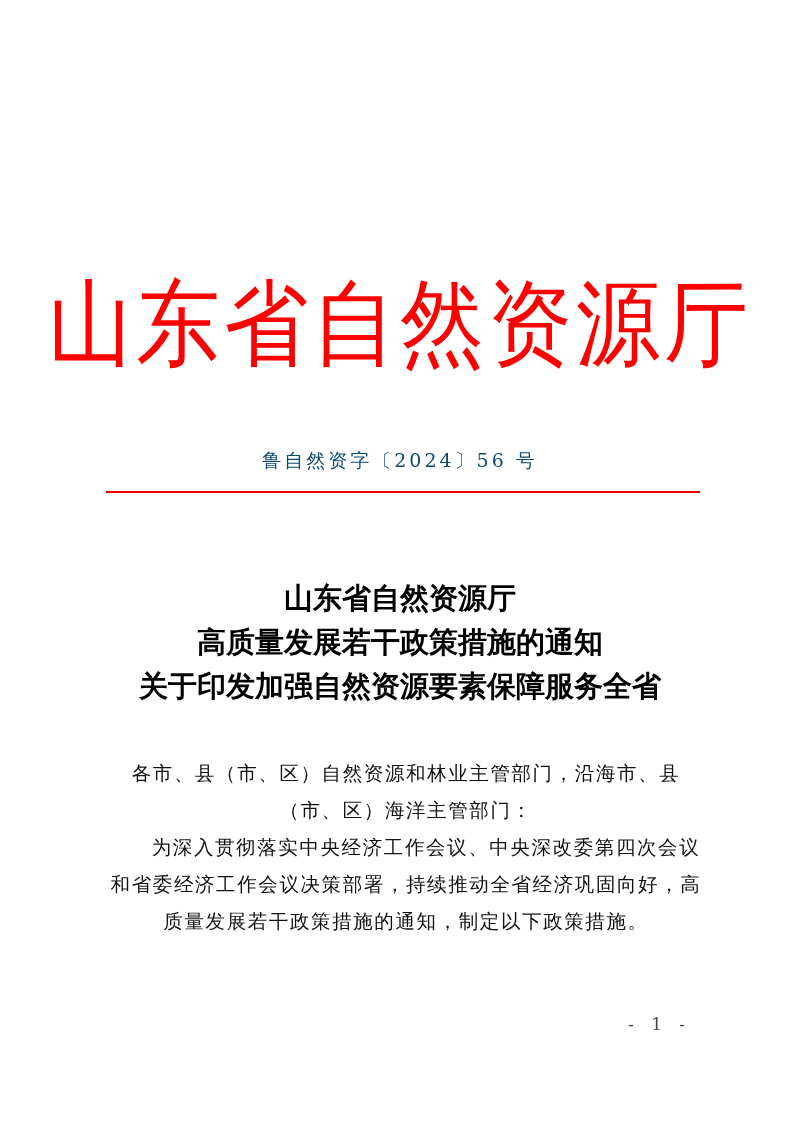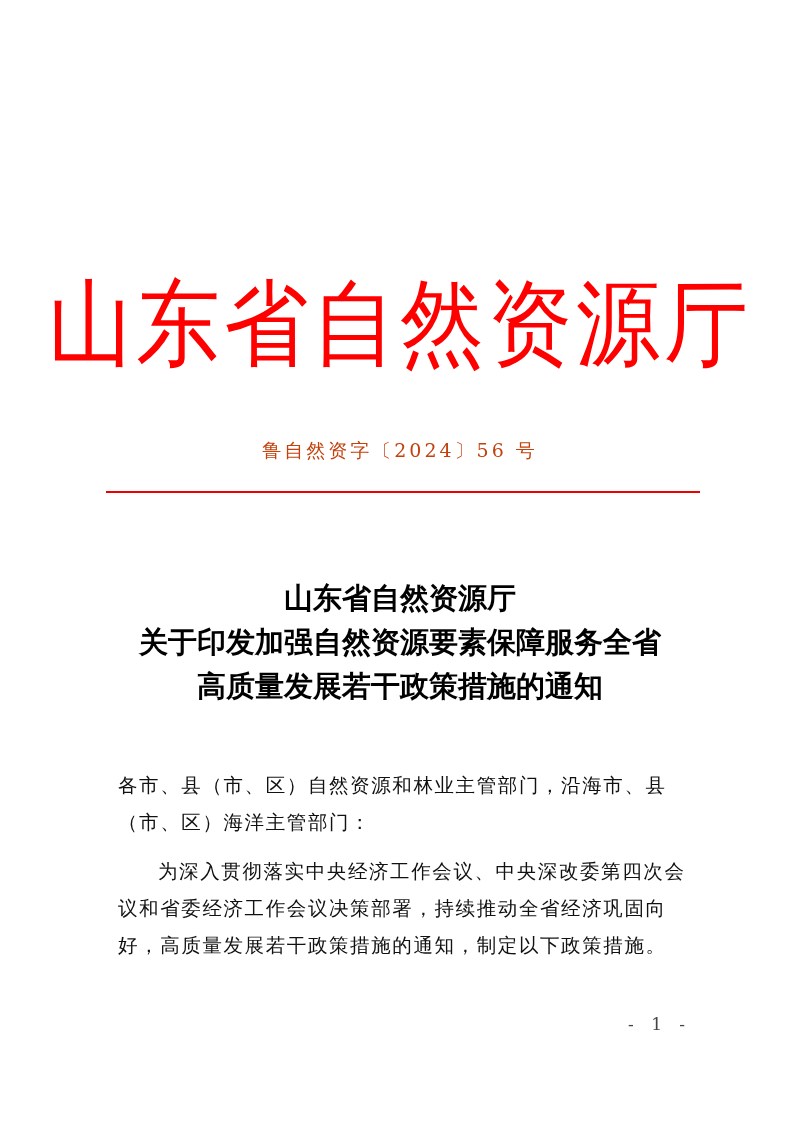--- a/index.html
+++ b/index.html
@@ -5,57 +5,57 @@
     html, body { margin: 0; padding: 0; background: #ffffff; }
     body { width: 800px; height: 1132px; position: relative; overflow: hidden; }
     .page { position: absolute; left: 0; top: 0; width: 800px; height: 1058px; background: #fff; text-decoration: underline; }
     .issuer {
       position: absolute; left: 0; top: 262px; width: 800px; text-align: center;
       color: #ff0000; font-family: "DejaVu Serif", "Liberation Serif", serif;
       font-size: 84px; line-height: 110px; letter-spacing: 4px;
       transform: scaleY(1.12); transform-origin: center top;
     }
     .doc-number {
-      position: absolute; left: 0; top: 438px; width: 800px; text-align: center;
+      position: absolute; left: 0; top: 448px; width: 800px; text-align: center;
       font-family: "DejaVu Serif", "Liberation Serif", serif; font-size: 19px;
-      letter-spacing: 3px; color: #c2410c;
+      letter-spacing: 3px; color: #0c4a6e;
     }
     .red-rule {
       position: absolute; left: 106px; top: 491px; width: 594px; height: 2px; background: #ee0000;
     }
     .title {
       position: absolute; left: 0; top: 576px; width: 800px; text-align: center;
       font-family: "DejaVu Serif", "Liberation Serif", serif; font-weight: bold;
       font-size: 29px; line-height: 44px; color: #000;
     }
     .title div { white-space: nowrap; }
     .body-text {
       position: absolute; left: 106px; top: 755px; width: 600px;
       font-family: "DejaVu Sans", "Liberation Sans", sans-serif; font-size: 19.5px;
       line-height: 37px; color: #111; letter-spacing: 1.6px;
     }
-    .body-text p { margin: 12px; }
+    .body-text p { margin: 0; text-align: center; }
     .indent { text-indent: 40px; }
     .page-number {
       position: absolute; left: 628px; top: 1014px; font-family: "DejaVu Serif", "Liberation Serif", serif;
       font-size: 17px; color: #444; letter-spacing: 6px;
     }
   </style>
 </head>
 <body>
 
 <div class="page">
   <div class="issuer">山东省自然资源厅</div>
   <div class="doc-number">鲁自然资字〔2024〕56 号</div>
   <div class="red-rule"></div>
 
   <div class="title">
     <div>山东省自然资源厅</div>
+    <div>高质量发展若干政策措施的通知</div>
     <div>关于印发加强自然资源要素保障服务全省</div>
-    <div>高质量发展若干政策措施的通知</div>
   </div>
 
   <div class="body-text">
     <p>各市、县（市、区）自然资源和林业主管部门，沿海市、县（市、区）海洋主管部门：</p>
     <p class="indent">为深入贯彻落实中央经济工作会议、中央深改委第四次会议和省委经济工作会议决策部署，持续推动全省经济巩固向好，高质量发展若干政策措施的通知，制定以下政策措施。</p>
   </div>
 
   <div class="page-number">- 1 -</div>
 </div>
 

